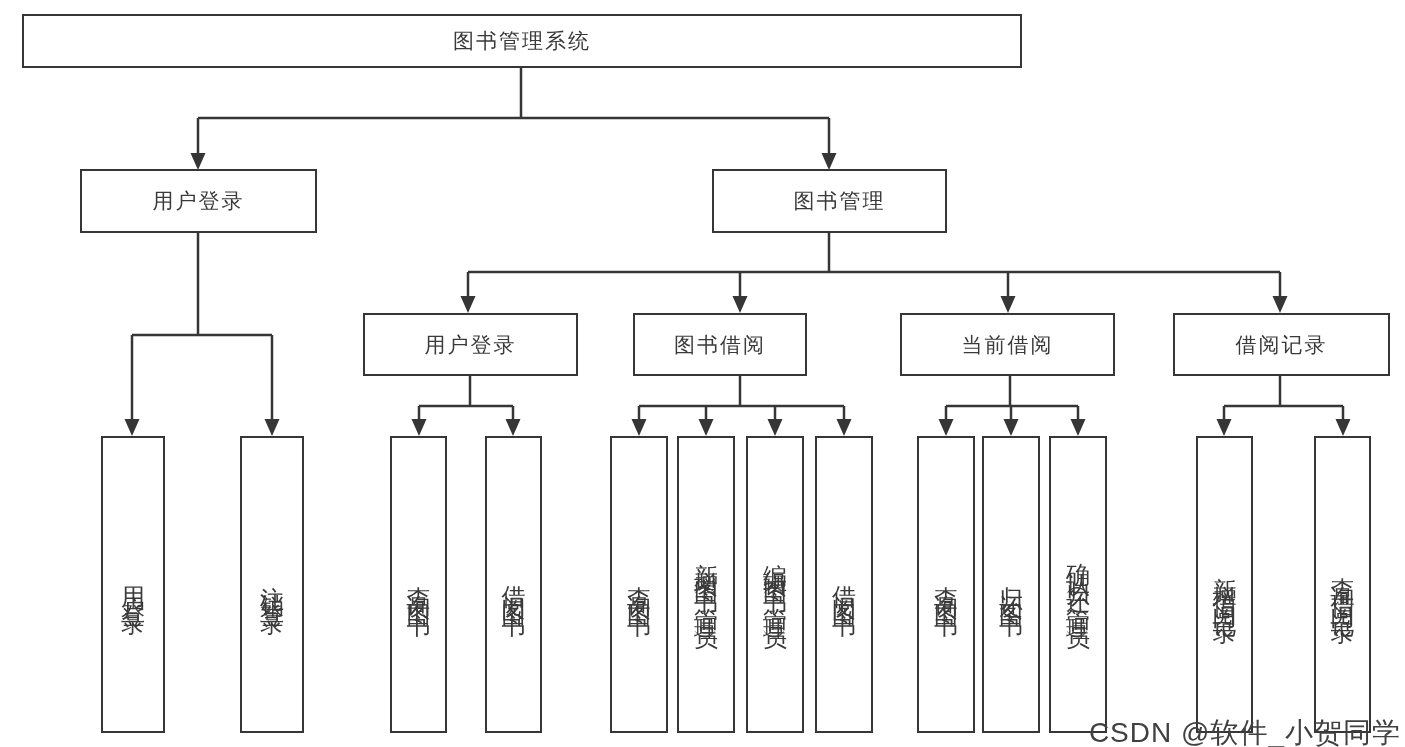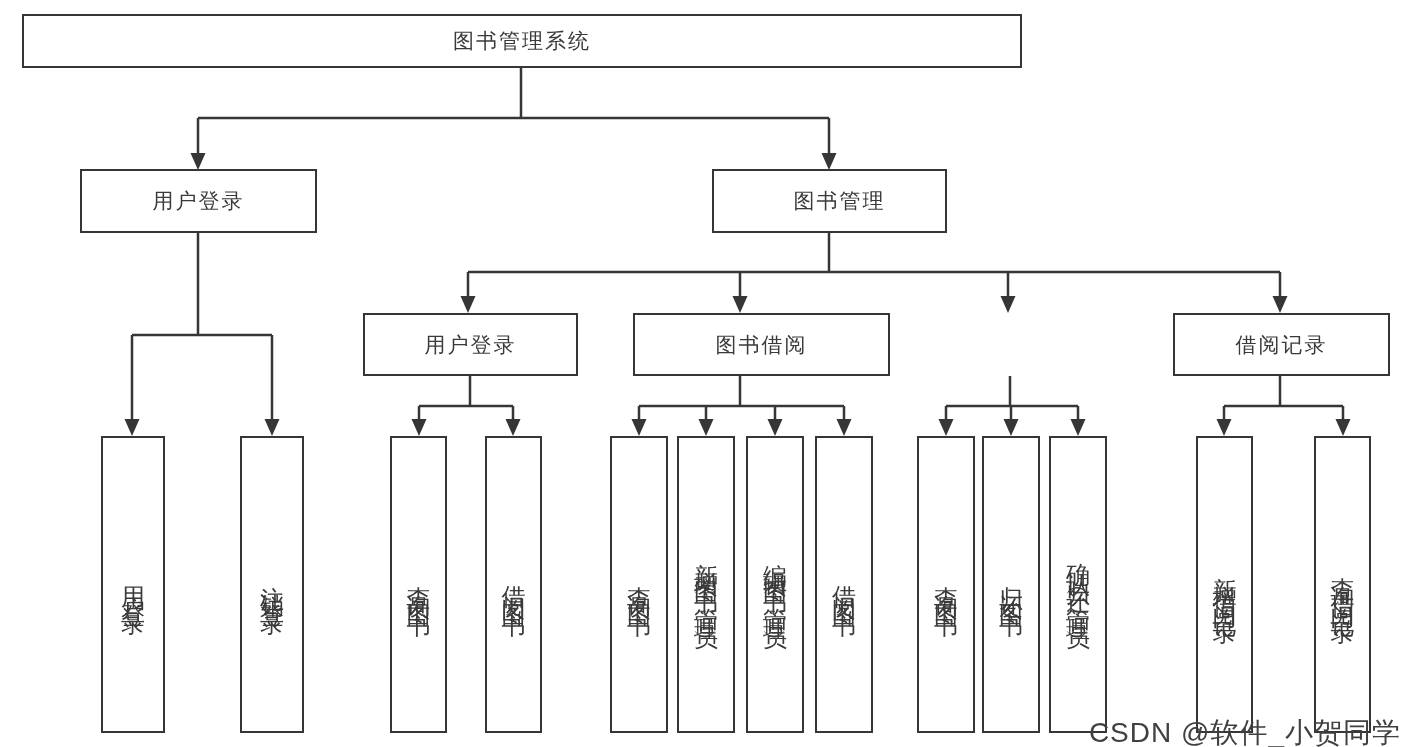--- a/index.html
+++ b/index.html
@@ -26,21 +26,21 @@
     text-orientation:mixed;
     font-size:24px;
     letter-spacing:9px;
     line-height:1;
   }
   
   #n-root          {left:22px;  top:14px;  width:1000px;height:54px;}
   #n-user-login    {left:80px;  top:169px; width:237px; height:64px;}
   #n-book-mgmt     {left:712px; top:169px; width:235px; height:64px;padding-left:20px;}
   #n-new-books     {left:363px; top:313px; width:215px; height:63px;}
-  #n-book-borrow   {left:633px; top:313px; width:257px; height:63px;}
+  #n-book-borrow   {left:633px; top:313px; width:174px; height:63px;}
   #n-current-borrow{left:900px; top:313px; width:215px; height:63px;}
   #n-borrow-records{left:1173px;top:313px; width:217px; height:63px;}
   #n-leaf-user-login{left:101px;top:436px; width:64px;  height:297px;}
   #n-leaf-logout   {left:240px; top:436px; width:64px;  height:297px;}
   #n-nb-query      {left:390px; top:436px; width:57px;  height:297px;}
   #n-nb-borrow     {left:485px; top:436px; width:57px;  height:297px;}
   #n-bb-query      {left:610px; top:436px; width:58px;  height:297px;}
   #n-bb-add        {left:677px; top:436px; width:58px;  height:297px;}
   #n-bb-edit       {left:746px; top:436px; width:58px;  height:297px;}
   #n-bb-borrow     {left:815px; top:436px; width:58px;  height:297px;}
@@ -81,20 +81,21 @@
              M1224 436 l-7.5 -17 h15 Z M1343 436 l-7.5 -17 h15 Z"></path>
   </svg>
 
   <div class="node h" id="n-root">图书管理系统</div>
 
   <div class="node h" id="n-user-login">用户登录</div>
   <div class="node h" id="n-book-mgmt">图书管理</div>
 
   <div class="node h" id="n-new-books">用户登录</div>
   <div class="node h" id="n-book-borrow">图书借阅</div>
+  <div class="node h" id="n-current-borrow">当前借阅</div>
   <div class="node h" id="n-borrow-records">借阅记录</div>
 
   <div class="node v" id="n-leaf-user-login">用户登录</div>
   <div class="node v" id="n-leaf-logout">注销登录</div>
 
   <div class="node v" id="n-nb-query">查询图书</div>
   <div class="node v" id="n-nb-borrow">借阅图书</div>
 
   <div class="node v" id="n-bb-query">查询图书</div>
   <div class="node v" id="n-bb-add">新增图书（管理员）</div>

